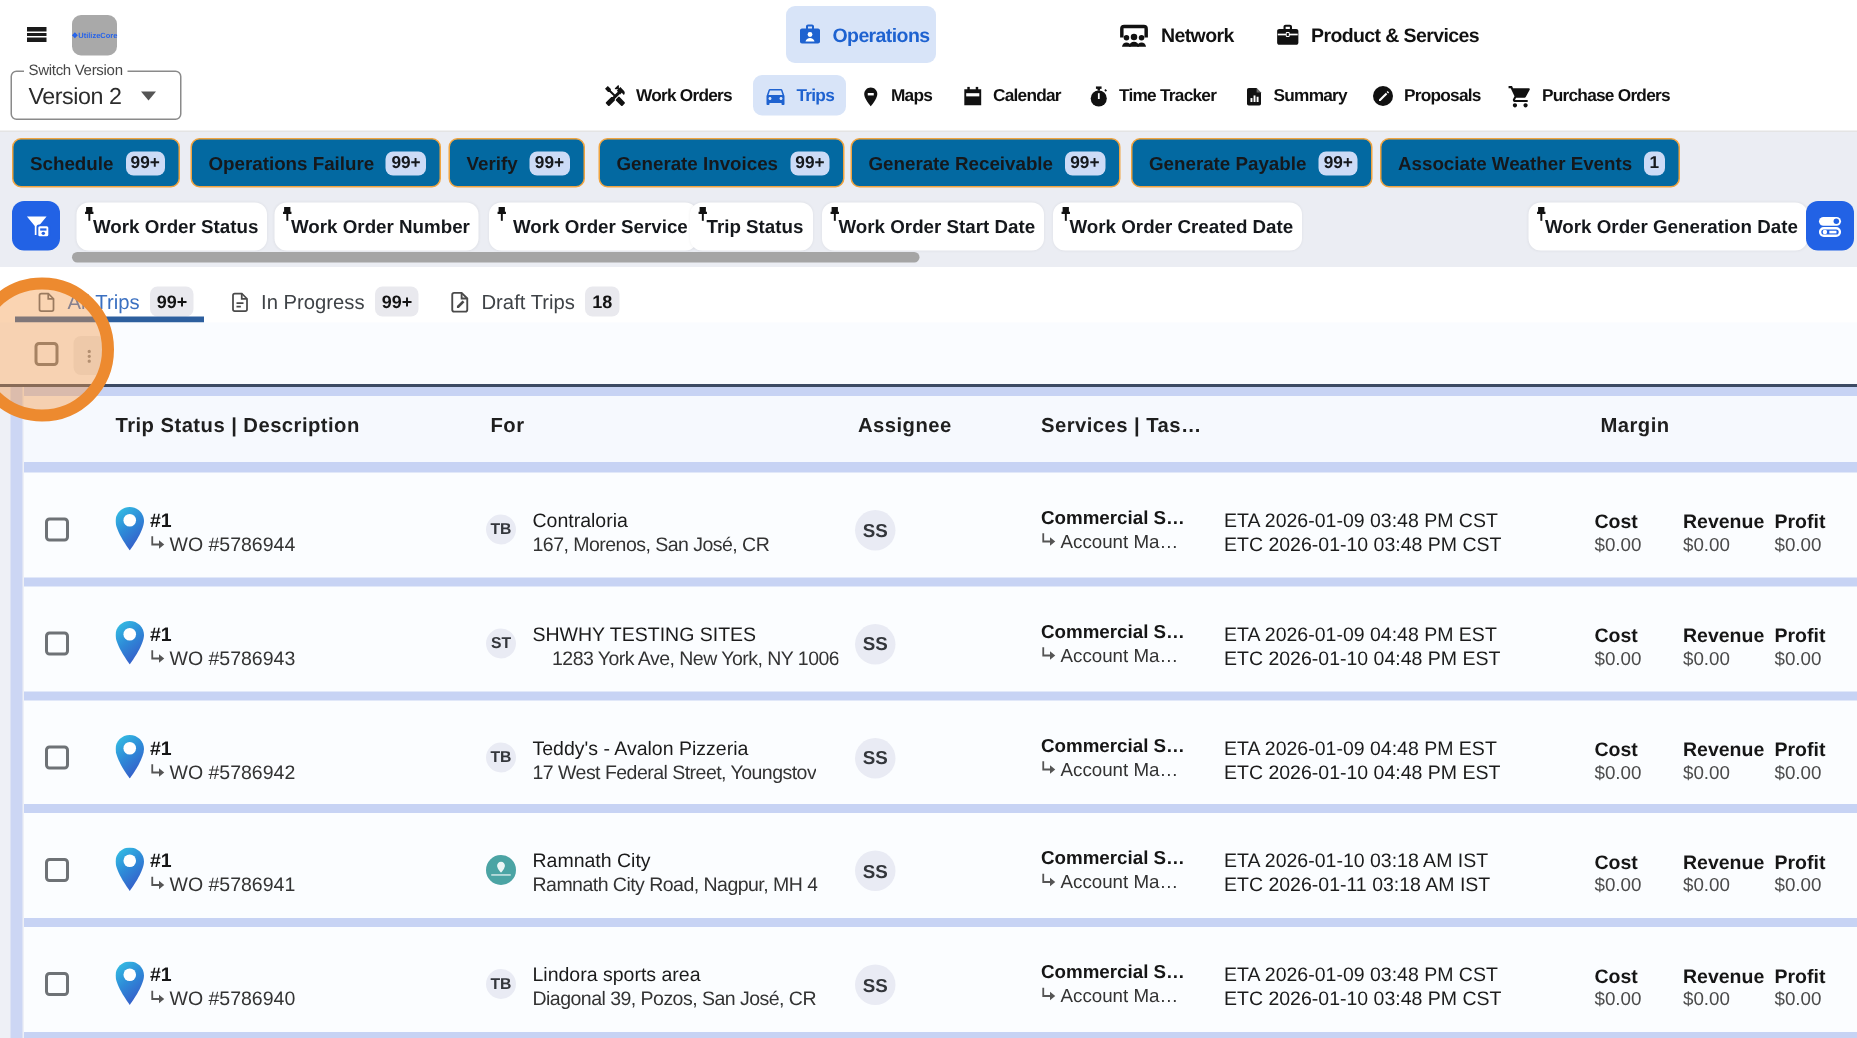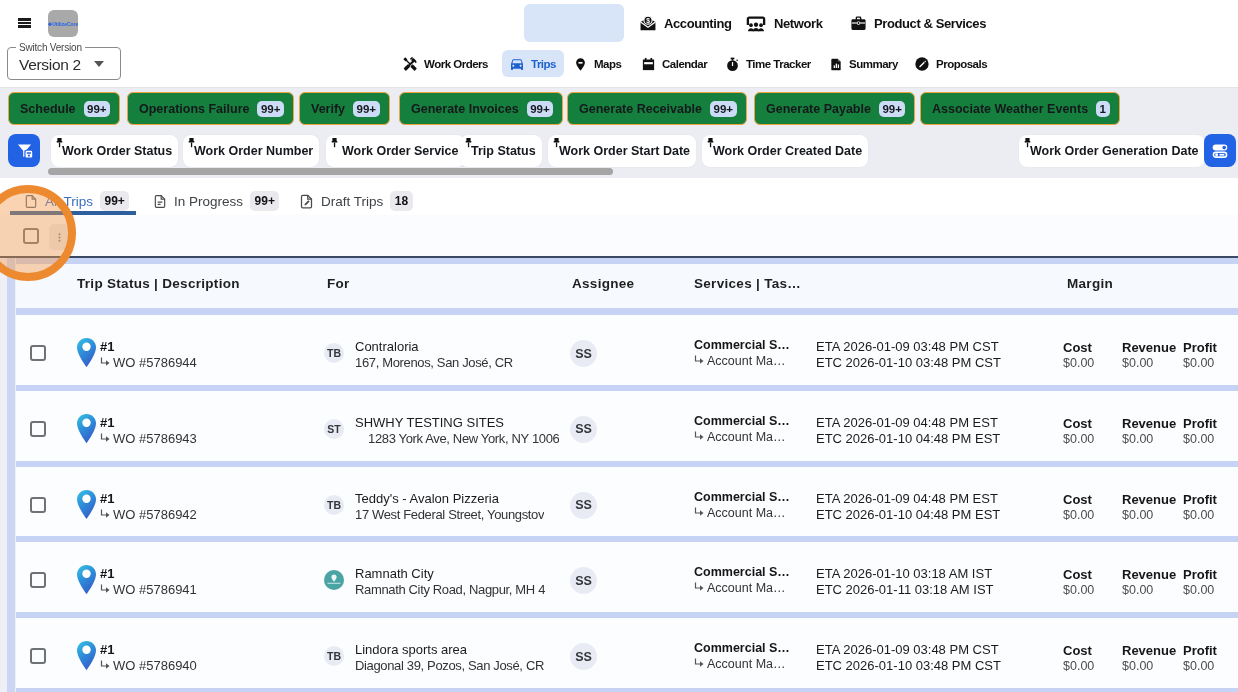--- a/index.html
+++ b/index.html
@@ -25,21 +25,21 @@
 #switchsel { position:absolute; left:7px; top:1px; width:114px; height:33px; border:1px solid #8a8a8a; border-radius:4px; }
 #switchsel .lbl { position:absolute; left:8px; top:-6px; background:#fff; padding:0 3px; font-size:10px; color:#474747; letter-spacing:-0.2px; }
 #switchsel .val { position:absolute; left:11px; top:8px; font-size:15.5px; color:#2c2c2c; letter-spacing:-0.3px; }
 #switchsel .car { position:absolute; right:16px; top:13px; width:0; height:0; border-left:5.5px solid transparent; border-right:5.5px solid transparent; border-top:6.5px solid #555; }
 .nav2-item { position:absolute; top:0; height:36px; display:flex; align-items:center; gap:6px; font-weight:bold; font-size:11.5px; color:#111; white-space:nowrap; letter-spacing:-0.5px; }
 #trips-pill { position:absolute; left:502px; top:4px; width:62px; height:27px; background:#d8e4f8; border-radius:6px; }
 .nav2-item.active { color:#1e62d0; }
 
 
 #chipzone { position:absolute; left:0; top:88px; width:1238px; height:90px; background:#ebedf3; }
-.chip { position:absolute; top:4px; height:33px; background:#15803d; border:1px solid #f0a440; border-radius:6px; display:flex; align-items:center; font-weight:bold; font-size:12.5px; color:#15181c; padding:0 9px 0 11px; gap:8px; white-space:nowrap; }
+.chip { position:absolute; top:4px; height:33px; background:#0369a1; border:1px solid #f0a440; border-radius:6px; display:flex; align-items:center; font-weight:bold; font-size:12.5px; color:#15181c; padding:0 9px 0 11px; gap:8px; white-space:nowrap; }
 .chip .cnt { background:#ccdbf6; border-radius:5px; font-size:11.5px; padding:2px 3.5px; color:#15181c; }
 .fchip { position:absolute; top:47px; height:32px; background:#fff; border-radius:8px; display:flex; align-items:center; font-weight:bold; font-size:12.5px; color:#15181c; padding:0 6px 0 11px; white-space:nowrap; box-shadow:0 0 2px rgba(0,0,0,0.06); }
 .pin { position:absolute; left:4.5px; top:2.5px; }
 .sqbtn { position:absolute; top:46px; width:32px; height:33px; background:#2262e5; border-radius:8px; display:flex; align-items:center; justify-content:center; }
 #hscroll { position:absolute; left:48px; top:80px; width:565px; height:7px; background:#a5a5a5; border-radius:4px; }
 
 
 #tabzone { position:absolute; left:0; top:178px; width:1238px; height:38px; background:#fff; }
 .tab { position:absolute; top:7px; height:32px; display:flex; align-items:center; gap:7px; font-size:13.5px; color:#3f4347; white-space:nowrap; }
 .tab .bdg { background:#e9e9ee; border-radius:5px; font-weight:bold; font-size:12px; color:#131313; padding:3px 4.5px; }
@@ -84,28 +84,27 @@
       <svg width="14" height="14" viewBox="0 0 24 24" fill="#fff">
         <path d="M12 8c1.1 0 2-.9 2-2s-.9-2-2-2-2 .9-2 2 .9 2 2 2zm0 2c-1.1 0-2 .9-2 2s.9 2 2 2 2-.9 2-2-.9-2-2-2zm0 6c-1.1 0-2 .9-2 2s.9 2 2 2 2-.9 2-2-.9-2-2-2z"></path>
       </svg>
     </div>
   <div class="bluebtn" id="btn-invite">
     <svg width="14" height="14" viewBox="0 0 24 24" fill="#fff" style="margin-right:7px">
         <path d="M19 13h-6v6h-2v-6H5v-2h6V5h2v6h6v2z" stroke="#fff" stroke-width="2"></path>
       </svg>
     Invite</div>
   <div id="op-pill"></div>
-  <div class="topnav-item" style="left:639px;">
-    <svg width="18" height="17" viewBox="0 0 24 24">
-        <path d="M1.5 10L12 4l10.5 6v11.5H1.5z" fill="#111"></path>
-        <path d="M1.5 10l10.5 7.2L22.5 10" stroke="#fff" stroke-width="1.8" fill="none"></path>
-        <circle cx="12" cy="7.3" r="5.8" fill="#111" stroke="#fff" stroke-width="1.6"></circle>
-        <text x="12" y="10.9" font-size="9.5" font-weight="bold" text-anchor="middle" fill="#fff" font-family="Liberation Sans">$</text>
-      </svg>
-    Accounting</div>
+  <div class="topnav-item active" style="left:532px;">
+    <svg width="16" height="16" viewBox="0 0 24 24" fill="#1e62d0">
+        <path d="M20 6h-4V4c0-1.11-.89-2-2-2h-4c-1.11 0-2 .89-2 2v2H4c-1.11 0-1.99.89-1.99 2L2 19c0 1.11.89 2 2 2h16c1.11 0 2-.89 2-2V8c0-1.11-.89-2-2-2zm-6 0h-4V4h4v2z"></path>
+        <circle cx="12" cy="12" r="2.4" fill="#fff"></circle>
+        <path d="M7.5 19c.5-2.2 2.4-3.4 4.5-3.4s4 1.2 4.5 3.4z" fill="#fff"></path>
+      </svg>
+    Operations</div>
   <div class="topnav-item" style="left:745px;">
     <svg width="22" height="17" viewBox="0 0 28 22" fill="#111">
         <path d="M2 13V5.5A3.5 3.5 0 0 1 5.5 2h17A3.5 3.5 0 0 1 26 5.5V13h-3V5H5v8z"></path>
         <circle cx="7.5" cy="13.2" r="2.4"></circle>
         <circle cx="14" cy="12.6" r="2.8"></circle>
         <circle cx="20.5" cy="13.2" r="2.4"></circle>
         <path d="M3.6 21c.3-2.4 2-3.7 3.9-3.7s3.6 1.3 3.9 3.7z"></path>
         <path d="M9.6 21c.3-2.8 2.2-4.3 4.4-4.3s4.1 1.5 4.4 4.3z"></path>
         <path d="M16.6 21c.3-2.4 2-3.7 3.9-3.7s3.6 1.3 3.9 3.7z"></path>
       </svg>
@@ -168,20 +167,25 @@
         <rect x="15" y="12" width="2.2" height="6" fill="#fff"></rect>
       </svg>
     Summary</div>
   <div class="nav2-item" style="left:914px;">
     <svg width="16" height="16" viewBox="0 0 24 24" fill="#111">
         <circle cx="12" cy="12" r="10"></circle>
         <path d="M8 15.5l6.8-6.8 1.5 1.5-6.8 6.8H8v-1.5z" fill="#fff"></path>
         <path d="M15.6 7.9l1.5 1.5 1-1-1.5-1.5z" fill="#fff"></path>
       </svg>
     Proposals</div>
+  <div class="nav2-item" style="left:1005px;">
+    <svg width="17" height="17" viewBox="0 0 24 24" fill="#111">
+        <path d="M7 18c-1.1 0-1.99.9-1.99 2S5.9 22 7 22s2-.9 2-2-.9-2-2-2zM1 2v2h2l3.6 7.59-1.35 2.45c-.16.28-.25.61-.25.96 0 1.1.9 2 2 2h12v-2H7.42c-.14 0-.25-.11-.25-.25l.03-.12.9-1.63h7.45c.75 0 1.41-.41 1.75-1.03l3.58-6.49c.08-.14.12-.31.12-.49 0-.55-.45-1-1-1H5.21l-.94-2H1zm16 16c-1.1 0-1.99.9-1.99 2s.89 2 1.99 2 2-.9 2-2-.9-2-2-2z"></path>
+      </svg>
+    Purchase Orders</div>
 </div>
 <div id="chipzone">
   <div class="chip" style="left:8px;">Schedule <span class="cnt">99+</span></div>
   <div class="chip" style="left:127px;">Operations Failure <span class="cnt">99+</span></div>
   <div class="chip" style="left:299px;">Verify <span class="cnt">99+</span></div>
   <div class="chip" style="left:399px;">Generate Invoices <span class="cnt">99+</span></div>
   <div class="chip" style="left:567px;">Generate Receivable <span class="cnt">99+</span></div>
   <div class="chip" style="left:754px;">Generate Payable <span class="cnt">99+</span></div>
   <div class="chip" style="left:920px;">Associate Weather Events <span class="cnt">1</span></div>
 

